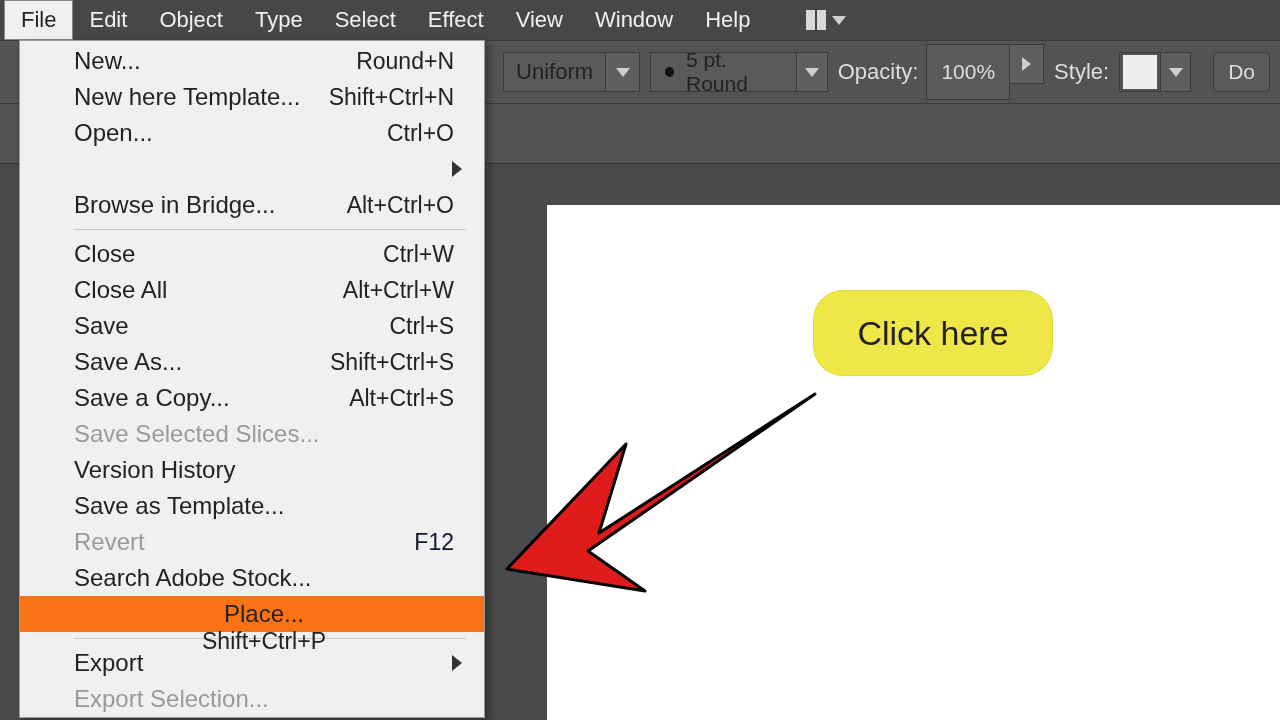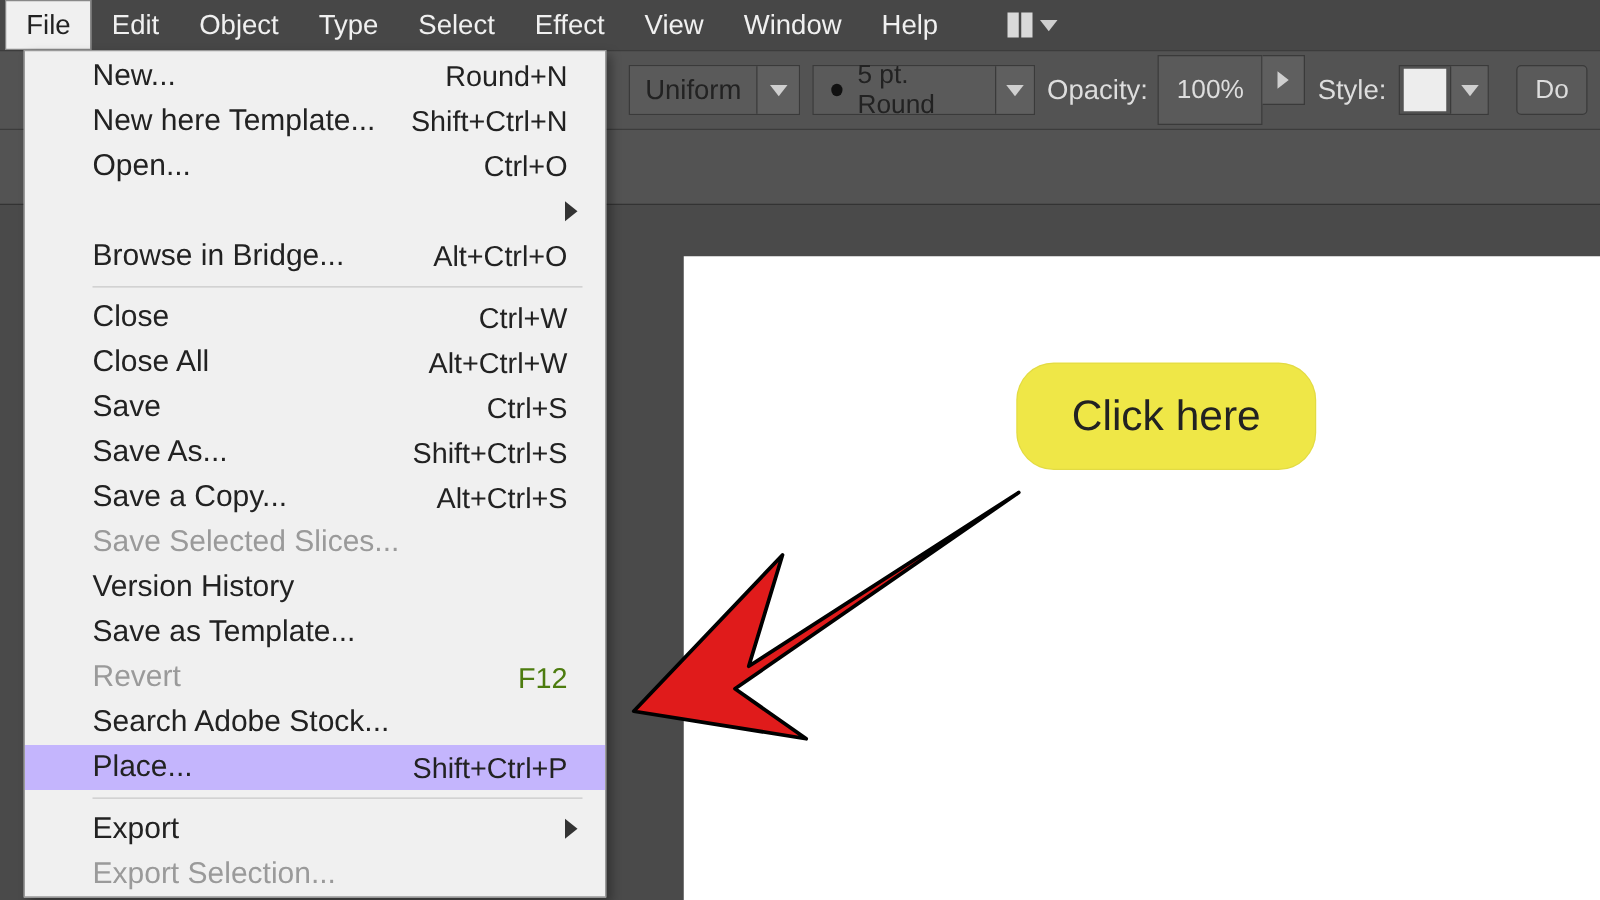--- a/index.html
+++ b/index.html
@@ -33,23 +33,23 @@
   .tab-strip { height:60px; background:#535353; border-bottom:1px solid #333; }
 
   .canvas { position:absolute; top:205px; left:547px; right:0; bottom:0; background:#fff; }
 
   .callout { position:absolute; left:813px; top:290px; width:240px; height:86px; background:#efe747; border-radius:30px; display:flex; align-items:center; justify-content:center; font-size:34px; color:#222; box-shadow: inset 0 0 0 1px rgba(0,0,0,.05);}
   .arrow-svg { position:absolute; left:505px; top:391px; }
 
   .dropdown { position:absolute; left:19px; top:40px; width:466px; background:#f0f0f0; border:1px solid #9a9a9a; box-shadow: 4px 4px 8px rgba(0,0,0,.35); padding-top:2px; }
   .dd-row { display:flex; align-items:center; justify-content:space-between; padding:4px 30px 4px 54px; font-size:24px; color:#222; height:36px; cursor:pointer; position:relative;}
   .dd-row.disabled { color:#9a9a9a; cursor:default;}
-  .dd-row.hovered { background:#c4b5fd; }
+  .dd-row.hovered { background:#f97316;flex-direction:column; }
   .dd-row .shortcut { color:#222; font-size:23px;}
-  .dd-row.disabled .shortcut { color:#4d7c0f;text-align:right;}
+  .dd-row.disabled .shortcut { color:#0f172a;text-align:right;}
   .dd-sep { height:1px; background:#c7c7c7; margin:6px 18px 6px 54px;}
   .submenu-arrow { position:absolute; right:22px; width:0;height:0; border-top:8px solid transparent; border-bottom:8px solid transparent; border-left:10px solid #333;}
 </style>
 </head>
 <body>
 
 <div class="menubar">
   <div class="menubar-item active">File</div>
   <div class="menubar-item">Edit</div>
   <div class="menubar-item">Object</div>

